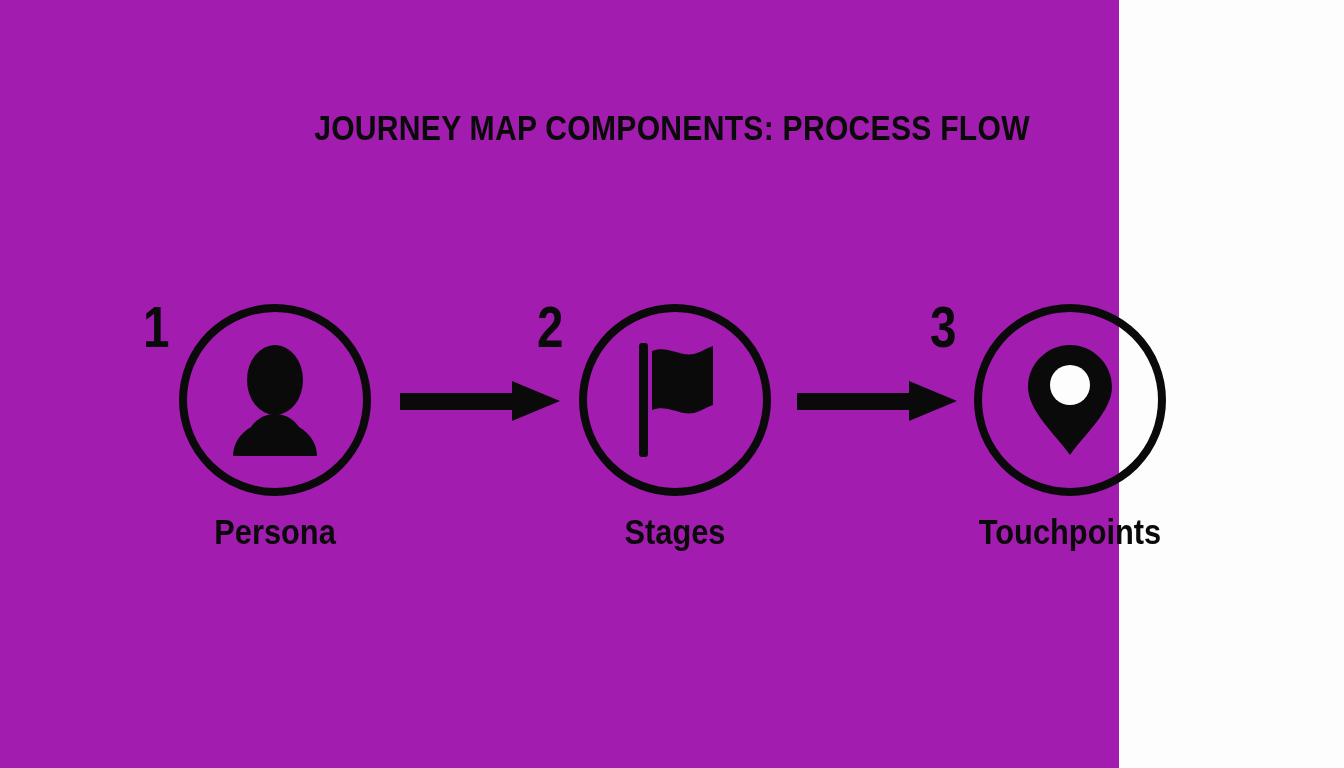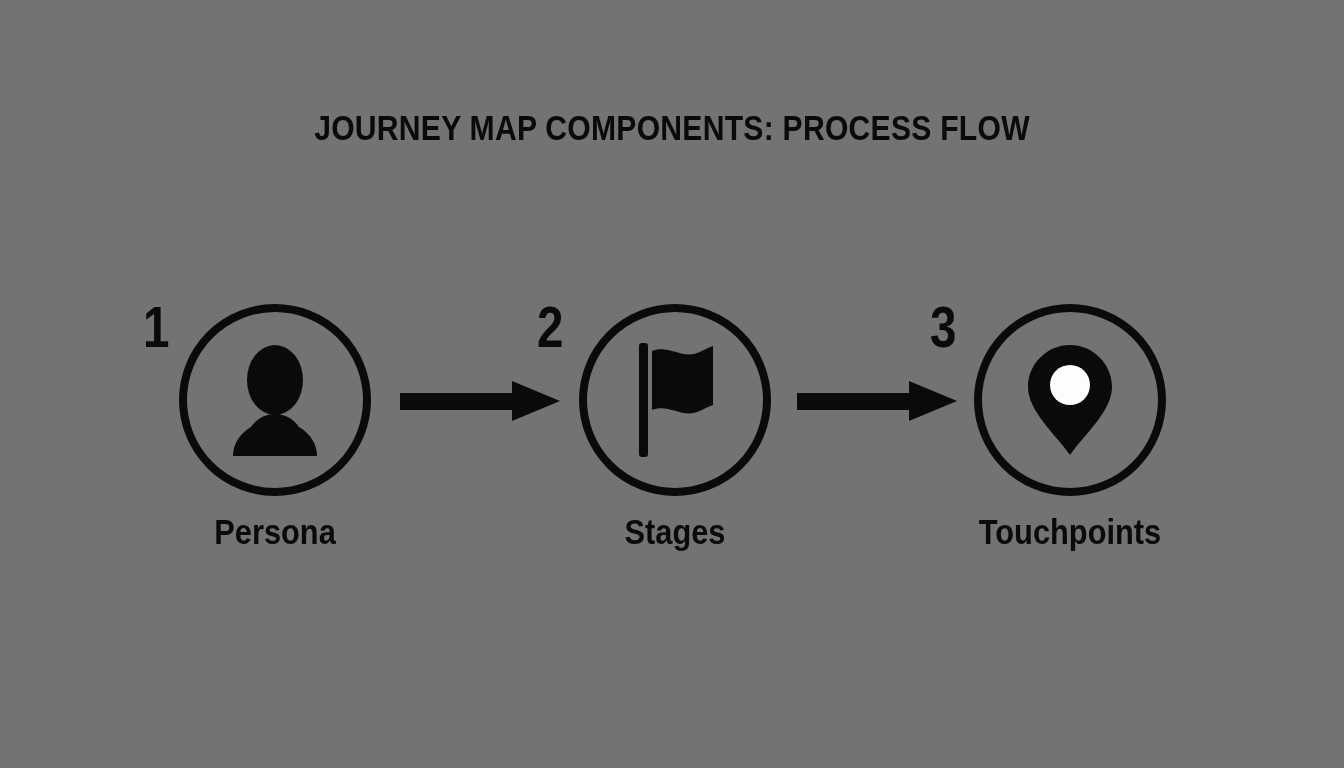--- a/index.html
+++ b/index.html
@@ -8,23 +8,23 @@
   }
   body {
     width: 1344px;
     height: 768px;
     background: #fdfdfd;
     font-family: "Liberation Sans", sans-serif;
     overflow: hidden;
   }
   #canvas {
     position: relative;
-    width: 1344px;
+    width: 1119px;
     height: 768px;
-    background: #737373;
+    background: #a21caf;
   }
 
   
   .title {
     position: absolute;
     left: 0;
     top: 108px;
     width: 1344px;
     text-align: center;
     font-family: "Liberation Sans", sans-serif;

